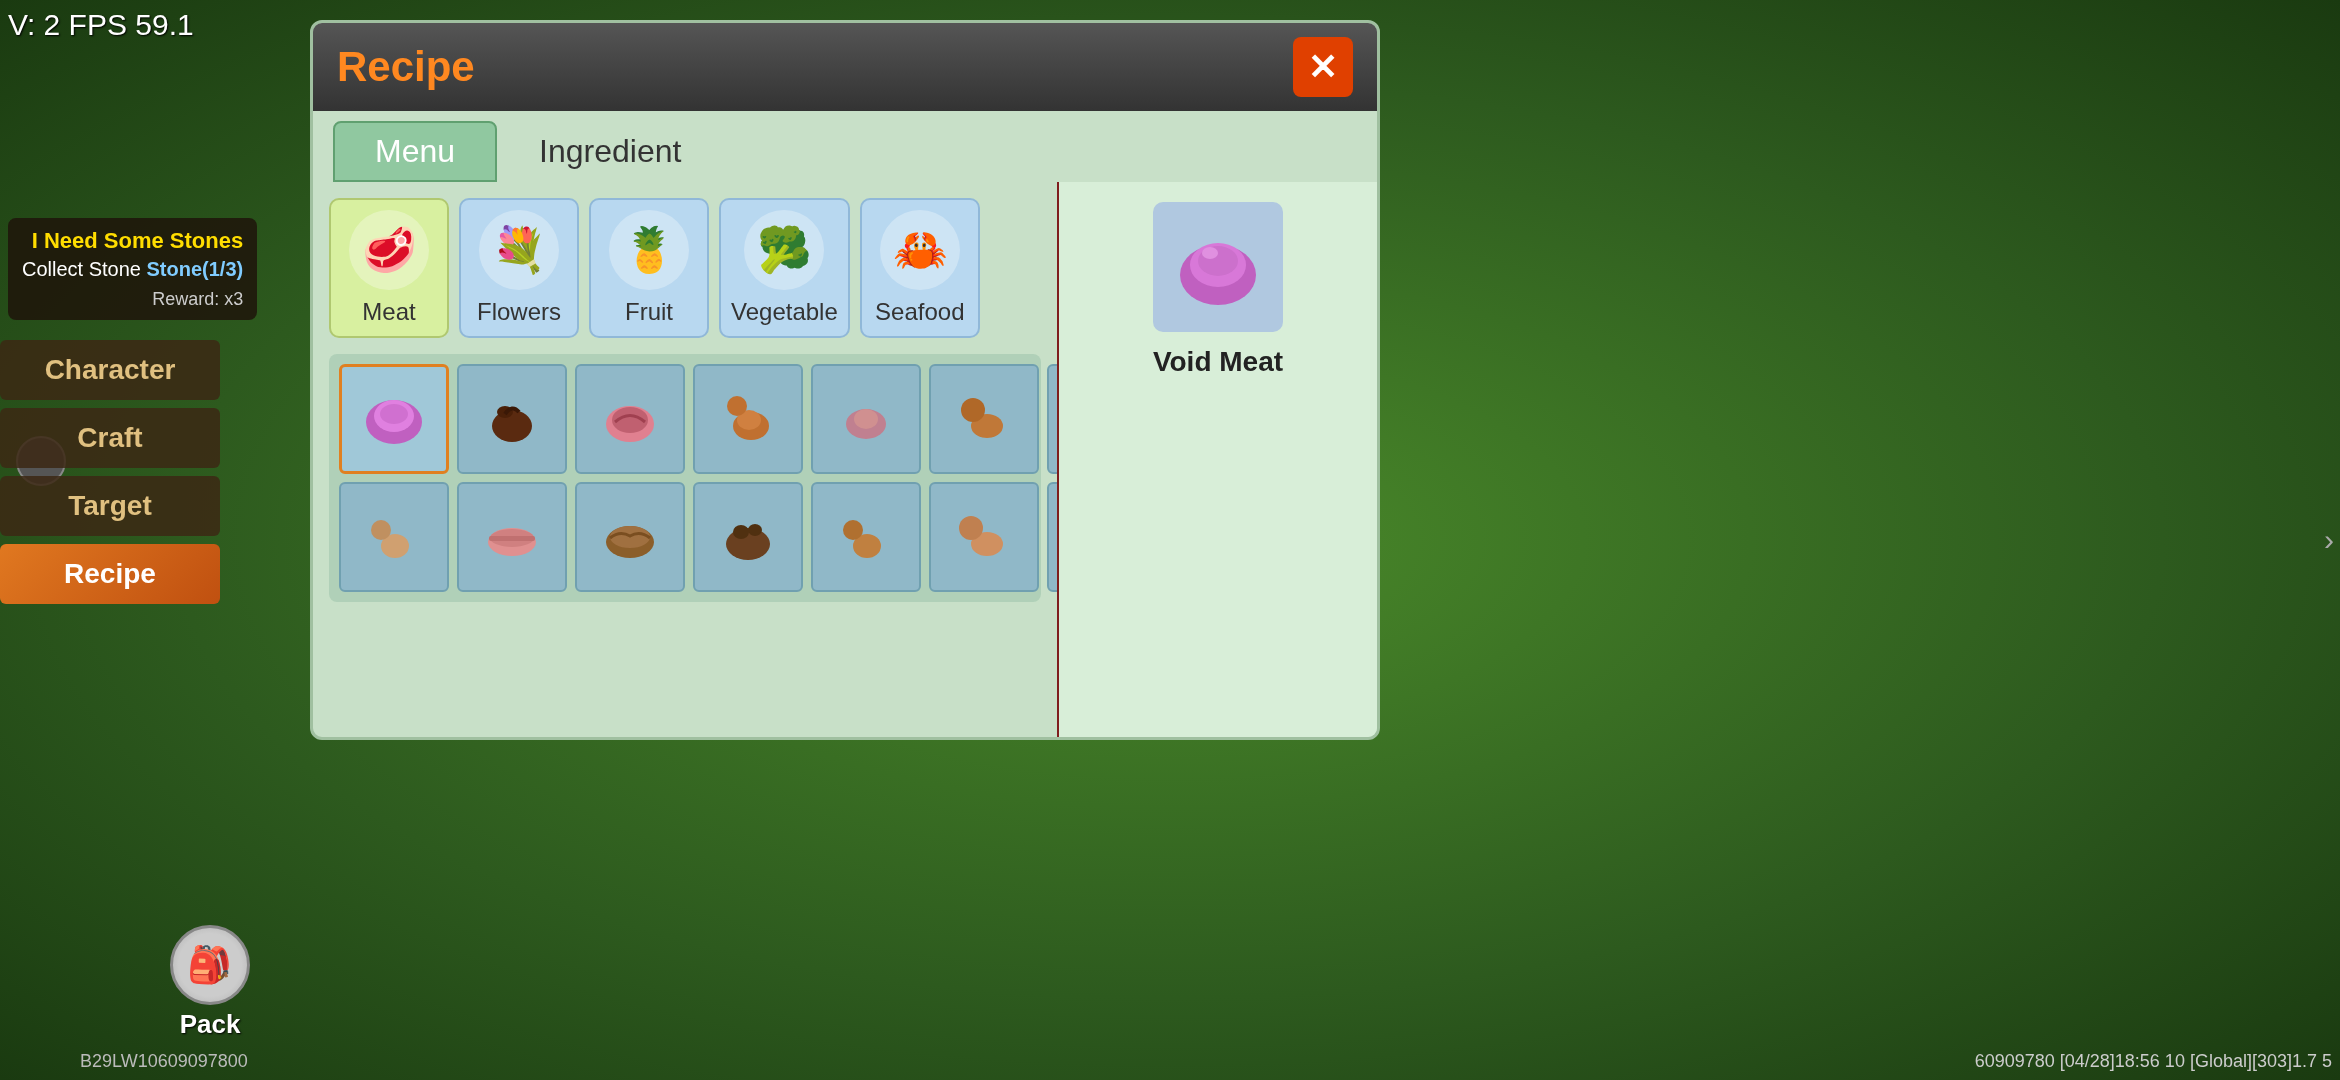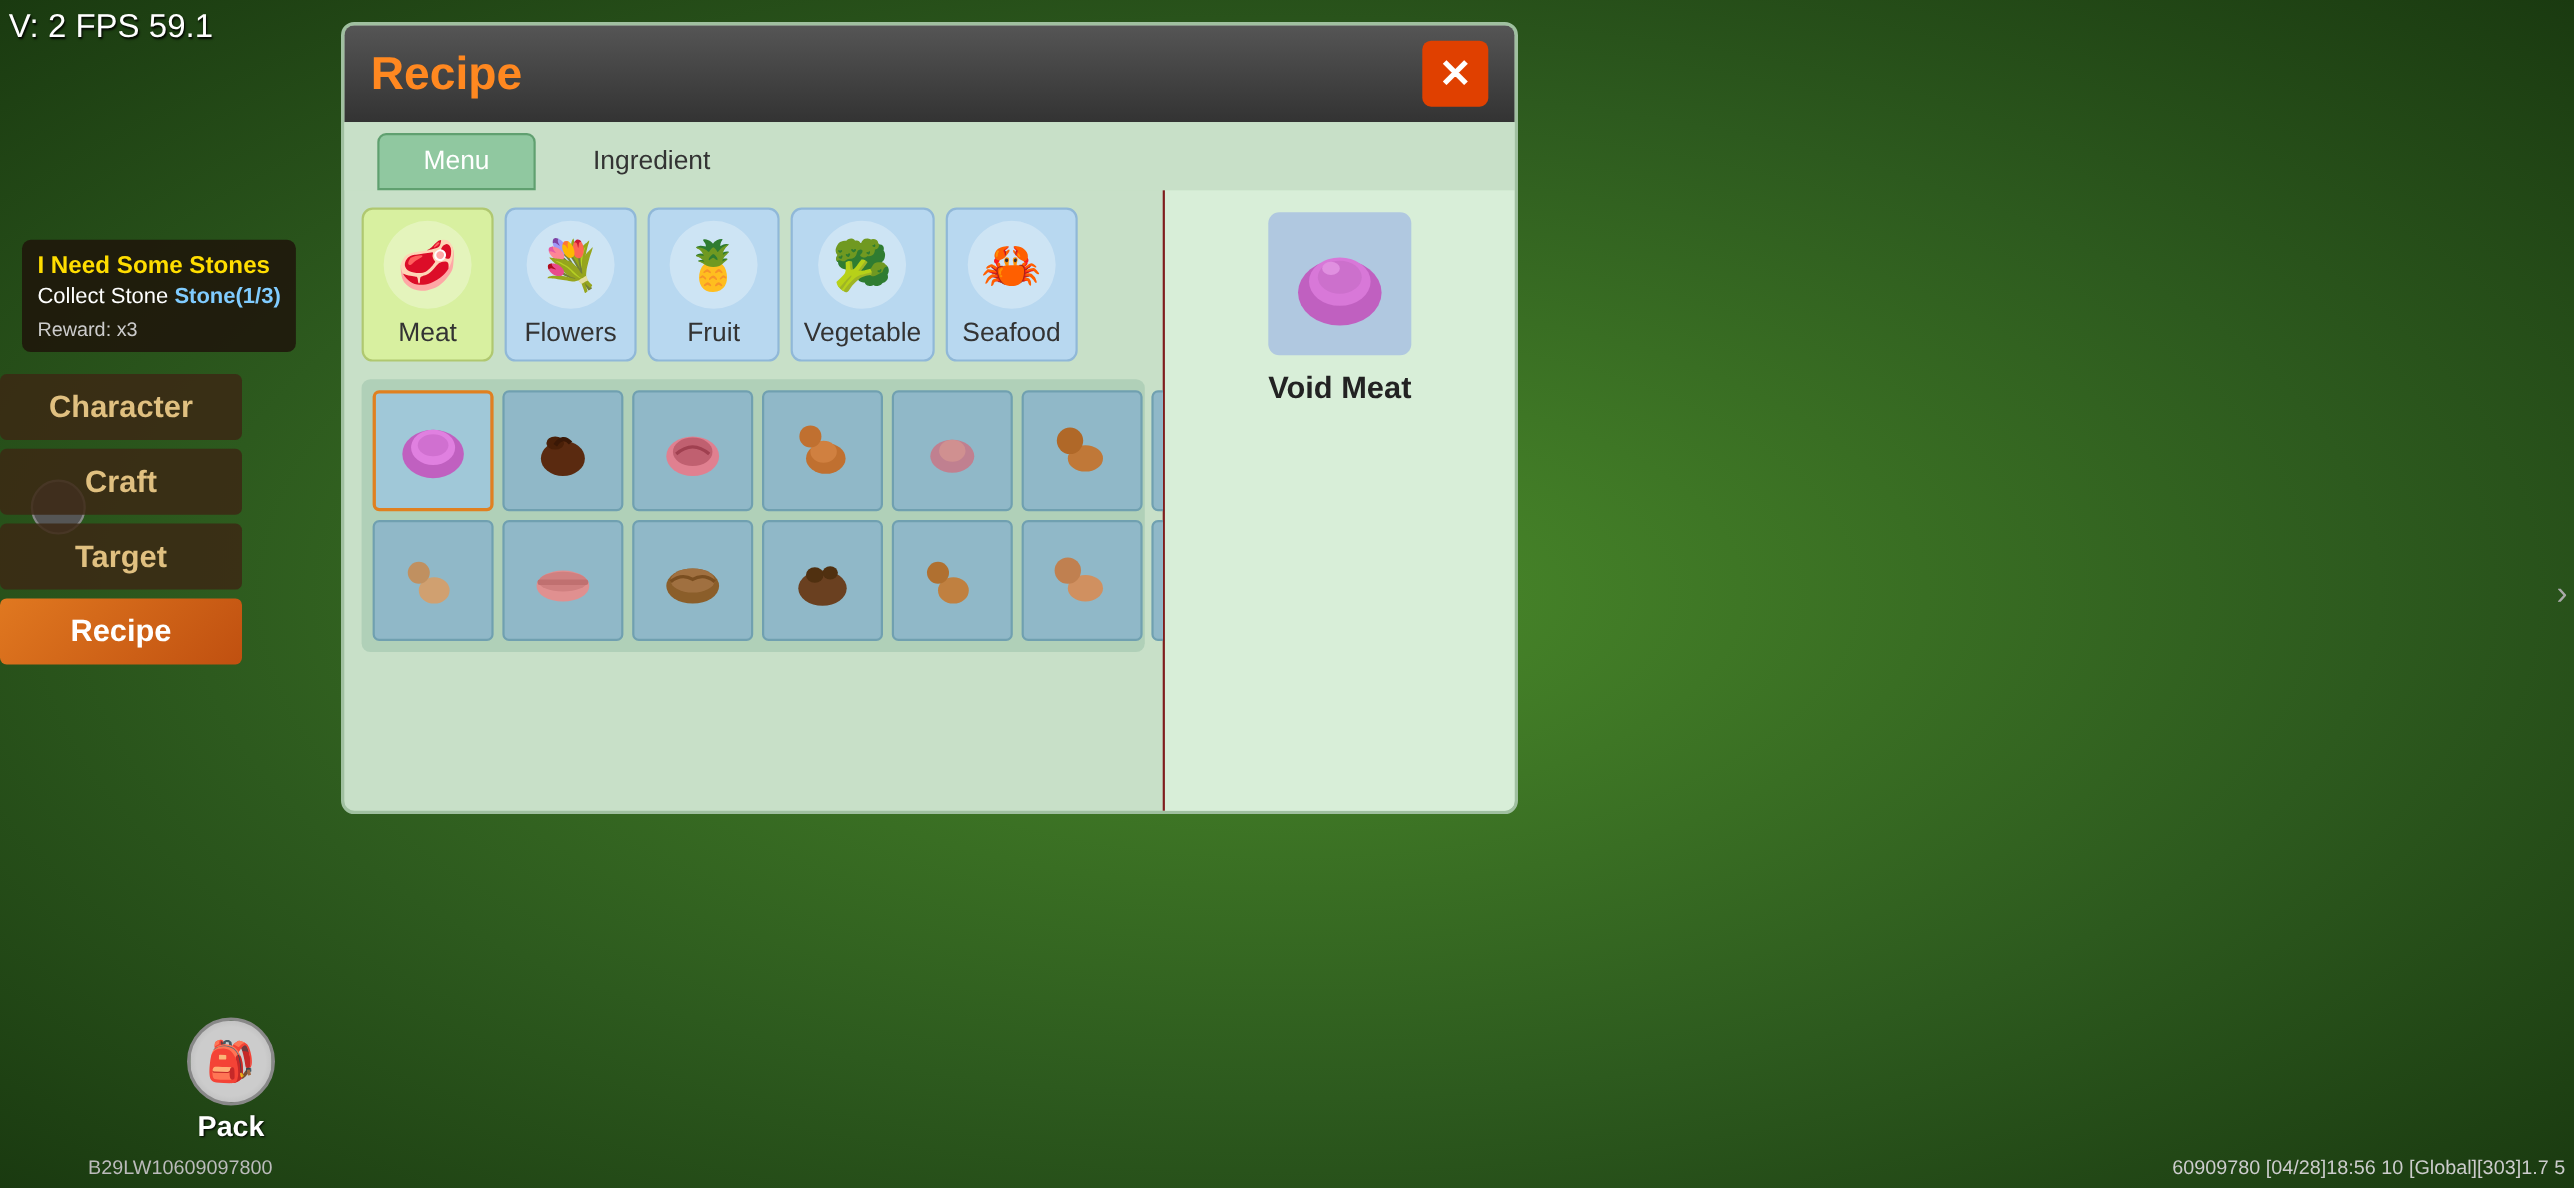--- a/index.html
+++ b/index.html
@@ -173,24 +173,23 @@
     
     .tabs {
       display: flex;
       padding: 10px 20px 0;
       gap: 0;
       background: #c8e0c8;
     }
     .tab {
       padding: 10px 40px;
       border-radius: 8px 8px 0 0;
-      font-size: 24px;
+      font-size: 32px;
       cursor: pointer;
       border: 2px solid transparent;
-      margin-left: 10px;
     }
     .tab.active {
       background: #90c8a0;
       border-color: #60a070;
       color: #fff;
     }
     .tab.inactive {
       background: transparent;
       color: #333;
     }
@@ -323,21 +322,21 @@
       line-height: 1.4;
     }
   </style>
 </head>
 <body>
 
 <div class="bg"></div>
 
 <div class="hud-topleft">V: 2  FPS  59.1</div>
 
-<div style="position:absolute;top:218px;left:20px;display:flex;align-items:flex-start;gap:8px;">
+<div style="position:absolute;top:218px;left:8px;display:flex;align-items:flex-start;gap:8px;text-align:right;">
   <div class="avatar"></div>
   <div style="background:rgba(30,20,10,0.85);border-radius:8px;padding:10px 14px;color:white;font-size:20px;max-width:260px;">
     <div class="quest-title">I Need Some Stones</div>
     <div class="quest-collect">
       <span>Collect Stone</span>
       <span class="quest-highlight">Stone(1/3)</span>
     </div>
     <div class="quest-reward">
       <span>Reward:</span>
       <span>x3</span>

